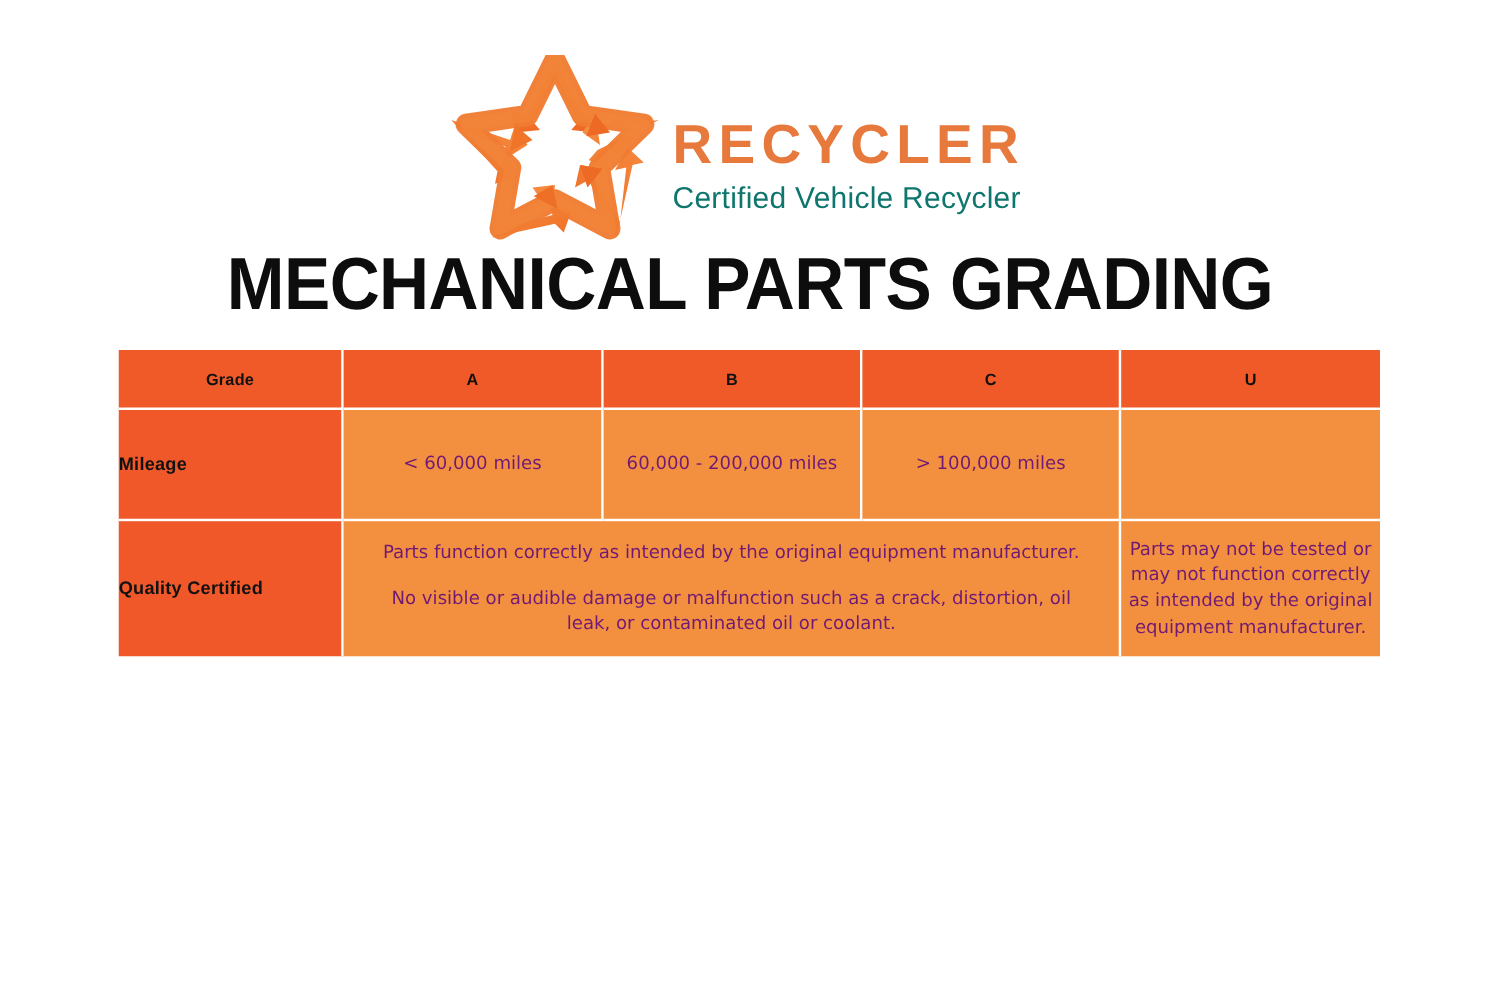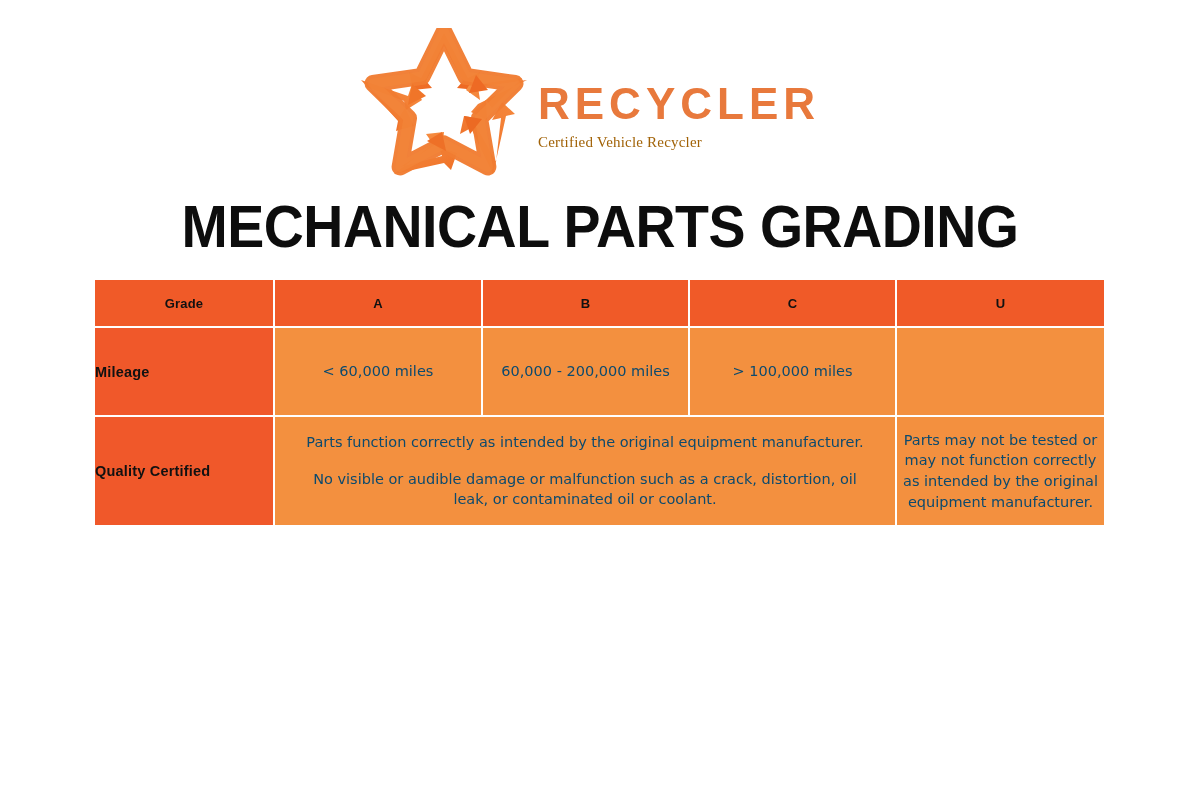--- a/index.html
+++ b/index.html
@@ -12,21 +12,21 @@
     height: 800px;
     font-family: "Liberation Sans", sans-serif;
     overflow: hidden;
     position: relative;
   }
 
   
   .logo-block {
     position: absolute;
     left: 0;
-    top: 28px;
+    top: 44px;
     width: 1200px;
     display: flex;
     justify-content: center;
     align-items: flex-end;
   }
   .logo-inner {
     display: flex;
     align-items: center;
     gap: 0px;
     transform: translateX(-12px);
@@ -47,23 +47,23 @@
   }
   .logo-word {
     font-family: "Liberation Sans", sans-serif;
     font-weight: bold;
     font-size: 44px;
     letter-spacing: 5px;
     color: #E8793C;
     line-height: 1.0;
   }
   .logo-tagline {
-    font-family: Liberation Serif, serif;
-    font-size: 15px;
-    color: #a16207;
+    font-family: Liberation Sans, sans-serif;
+    font-size: 24px;
+    color: #0f766e;
     letter-spacing: 0.2px;
     margin-top: 9px;
     line-height: 1.0;
   }
 
   
   .page-title {
     position: absolute;
     top: 197px;
     left: 0;
@@ -121,21 +121,21 @@
   .rowlabel {
     background: #F0582A;
     color: #111111;
     font-weight: bold;
     font-size: 14.5px;
     font-family: "Liberation Sans Narrow", "Liberation Sans", sans-serif;
     letter-spacing: 0.2px;
   }
   .cell {
     background: #F3903F;
-    color: #0c4a6e;
+    color: #701a75;
     text-align: center;
     font-size: 14.5px;
     font-family: "DejaVu Sans", sans-serif;
     line-height: 1.35;
   }
   .row-mileage .cell, .row-mileage .rowlabel { height: 87px; }
   .row-quality .cell, .row-quality .rowlabel { height: 108px; }
 
   .cell-pad { padding: 0 10px; }
   .cell-u   { padding: 0 14px; font-size: 14.5px; line-height: 1.42; margin-left: 44px; }

